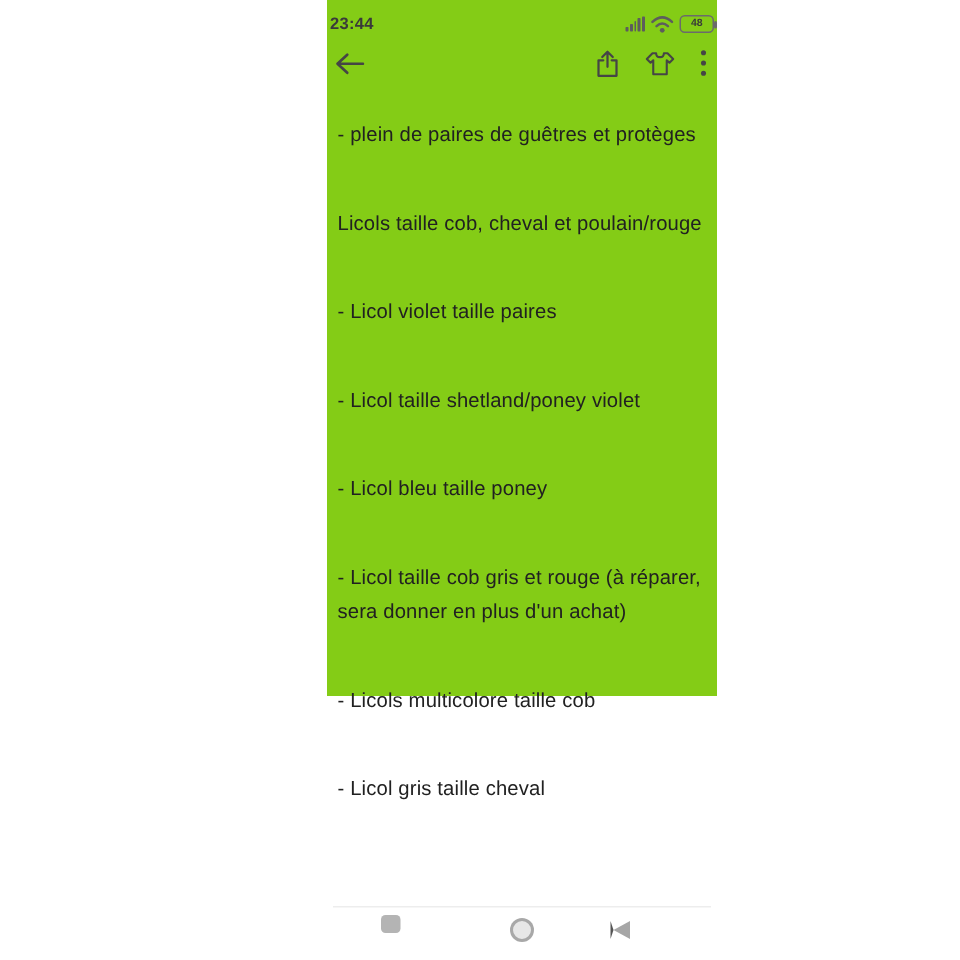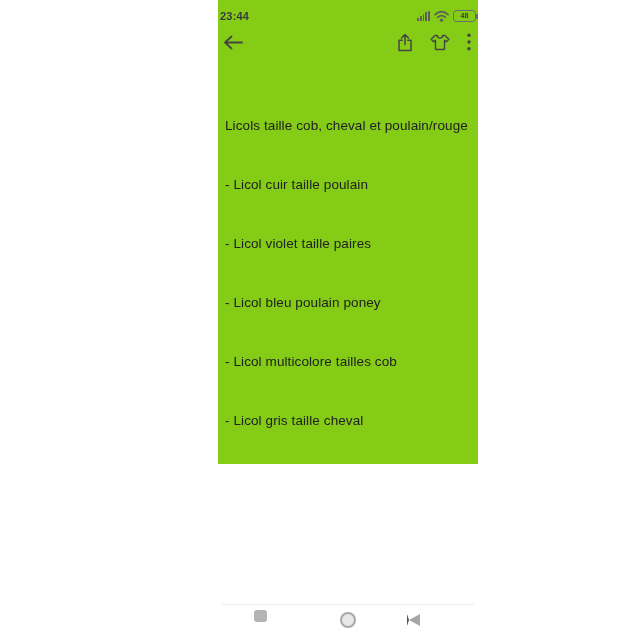--- a/index.html
+++ b/index.html
@@ -144,35 +144,40 @@
               <circle cx="2" cy="9" r="1.7" fill="#454545"></circle>
               <circle cx="2" cy="15.8" r="1.7" fill="#454545"></circle>
             </svg>
           </span>
         </button>
       </span>
     </div>
 
     <div class="doc">
       <p class="para">
+        <span class="tline">- plein de paires de guêtres et protèges</span>
       </p>
       <p class="para">
         <span class="tline">Licols taille cob, cheval et poulain/rouge</span>
       </p>
       <p class="para">
-        <span class="tline">- Licol cuir taille poulain</span>
-      </p>
-      <p class="para">
         <span class="tline">- Licol violet taille paires</span>
       </p>
       <p class="para">
-        <span class="tline">- Licol bleu poulain poney</span>
+        <span class="tline">- Licol taille shetland/poney violet</span>
       </p>
       <p class="para">
-        <span class="tline">- Licol multicolore tailles cob</span>
+        <span class="tline">- Licol bleu taille poney</span>
+      </p>
+      <p class="para">
+        <span class="tline">- Licol taille cob gris et rouge (à réparer,</span>
+        <span class="tline">sera donner en plus d'un achat)</span>
+      </p>
+      <p class="para">
+        <span class="tline">- Licols multicolore taille cob</span>
       </p>
       <p class="para">
         <span class="tline">- Licol gris taille cheval</span>
       </p>
     </div>
 
     <div class="divider"></div>
 
     <button class="nav-recents" aria-label="recents"></button>
     <button class="nav-home" aria-label="home"></button>

